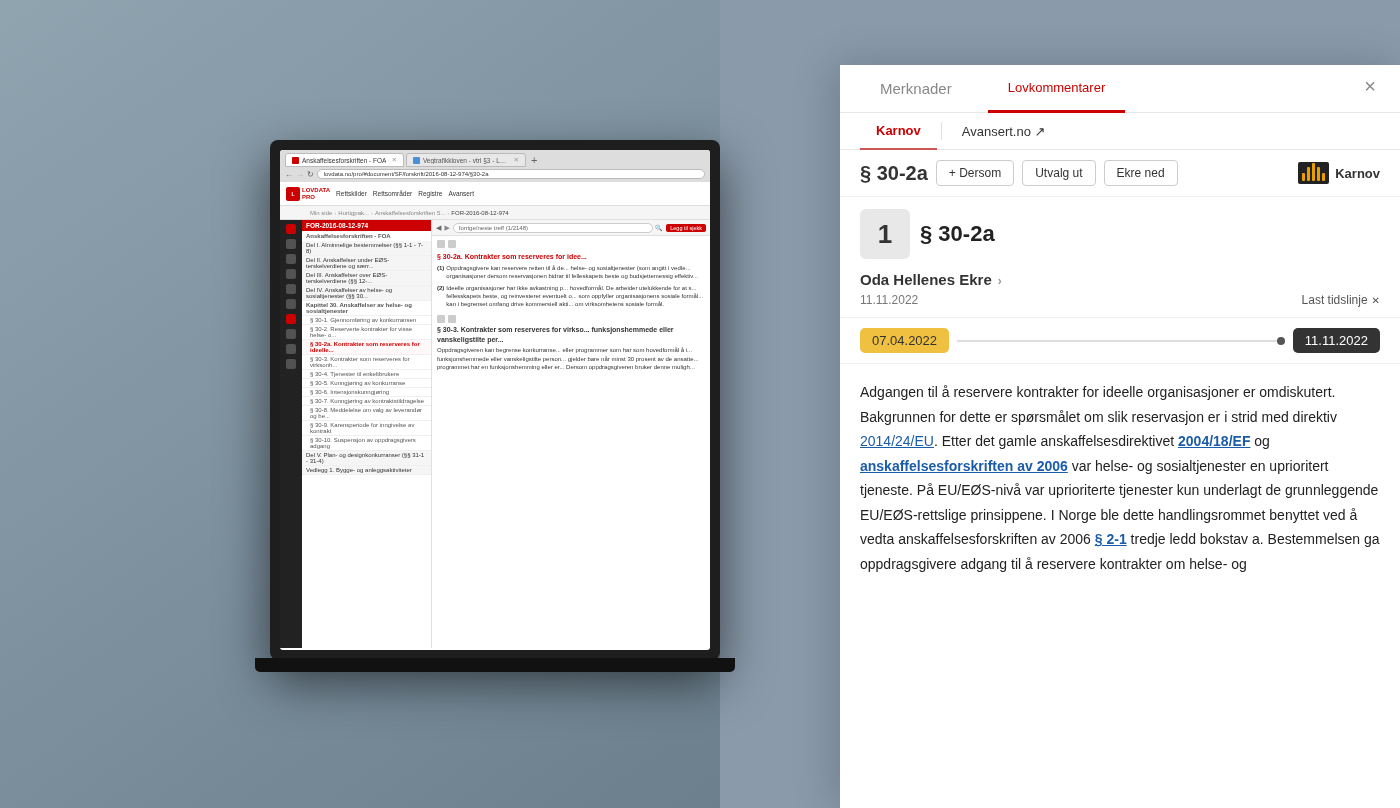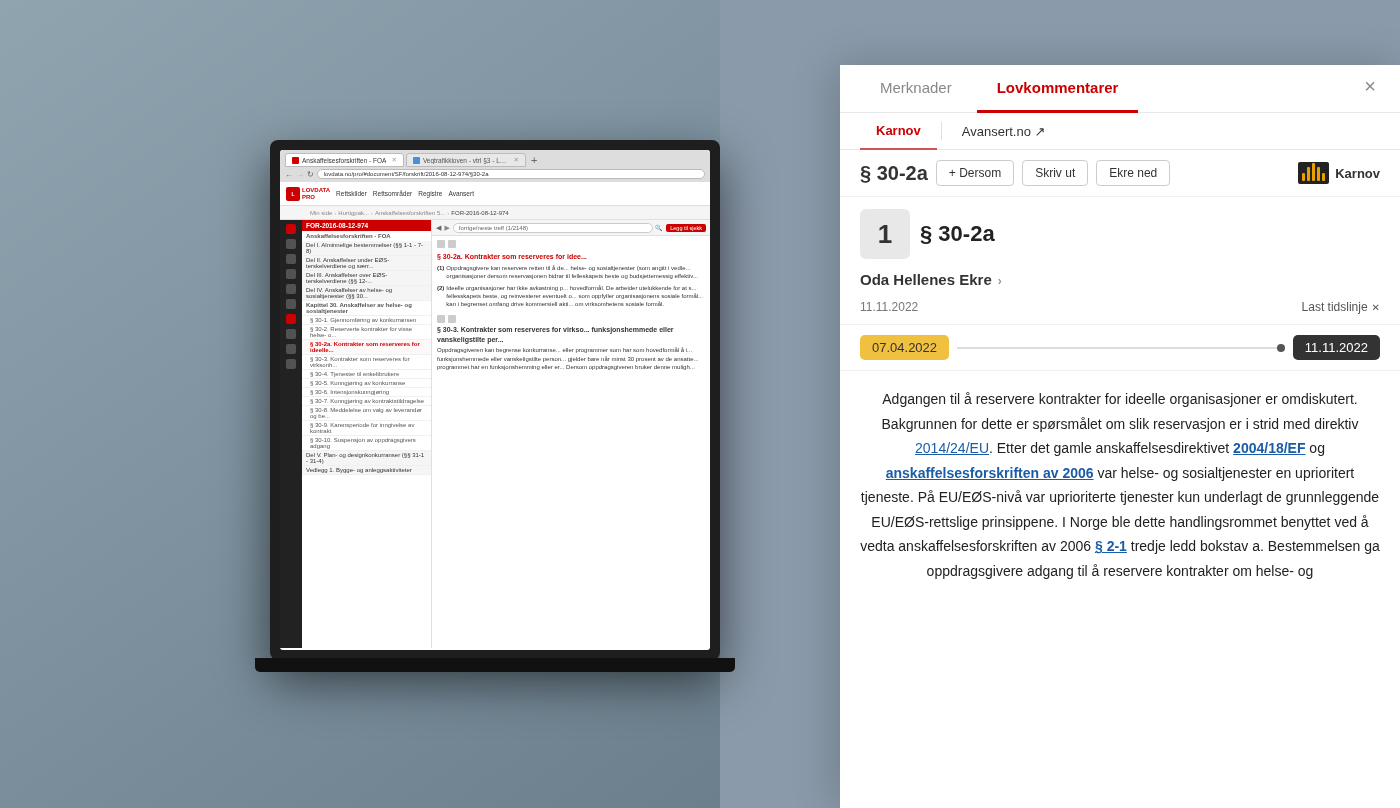--- a/index.html
+++ b/index.html
@@ -147,60 +147,60 @@
       </div>
     </div>
 
     <div style="position:absolute;bottom:-12px;left:-15px;right:-15px;height:14px;background:#111;border-radius:0 0 5px 5px;"></div>
   </div>
 </div>
 
 <div style="position:absolute;right:0;top:65px;width:560px;height:743px;background:white;box-shadow:-6px 0 40px rgba(0,0,0,0.18);display:flex;flex-direction:column;border-radius:0;">
 
   <div style="display:flex;align-items:flex-end;padding:0 20px;border-bottom:1px solid #e8e8e8;background:white;">
-    <div style="display:flex;gap:5px;flex:1;">
+    <div style="display:flex;gap:16px;flex:1;">
       <div style="padding:14px 20px;font-size:15px;font-weight:500;color:#888;cursor:pointer;border-bottom:2px solid transparent;margin-bottom:-1px;">Merknader</div>
-      <div style="padding:14px 20px;font-size:15px;font-weight:700;color:#c00;cursor:pointer;border-bottom:3px solid #c00;margin-bottom:-1px;">Lovkommentarer</div>
+      <div style="padding:14px 20px;font-size:13px;font-weight:400;color:#c00;cursor:pointer;border-bottom:3px solid #c00;margin-bottom:-1px;">Lovkommentarer</div>
     </div>
     <div style="font-size:20px;color:#888;cursor:pointer;padding:10px 4px 10px 10px;margin-bottom:4px;">×</div>
   </div>
 
   <div style="display:flex;align-items:center;padding:0 20px;border-bottom:1px solid #e8e8e8;background:white;">
     <div style="padding:10px 16px;font-size:13px;color:#c00;font-weight:600;border-bottom:2px solid #c55;margin-bottom:-1px;cursor:pointer;">Karnov</div>
     <div style="width:1px;height:18px;background:#e0e0e0;margin:0 4px;"></div>
     <div style="padding:10px 16px;font-size:13px;color:#333;cursor:pointer;display:flex;align-items:center;gap:4px;">
       <span>Avansert.no ↗</span>
     </div>
   </div>
 
   <div style="display:flex;align-items:center;padding:10px 20px;gap:8px;border-bottom:1px solid #f0f0f0;background:white;">
     <span style="font-size:20px;font-weight:bold;color:#333;">§ 30-2a</span>
     <button style="border:1px solid #ccc;background:white;padding:5px 12px;border-radius:4px;font-size:12px;cursor:pointer;color:#333;display:flex;align-items:center;gap:4px;">+ Dersom</button>
-    <button style="border:1px solid #ccc;background:white;padding:5px 12px;border-radius:4px;font-size:12px;cursor:pointer;color:#333;">Skriv ut</button>
+    <button style="border:1px solid #ccc;background:white;padding:5px 12px;border-radius:4px;font-size:12px;cursor:pointer;color:#333;">Utvalg ut</button>
     <button style="border:1px solid #ccc;background:white;padding:5px 12px;border-radius:4px;font-size:12px;cursor:pointer;color:#333;">Ekre ned</button>
     <div style="margin-left:auto;display:flex;align-items:center;gap:6px;">
 
       <div style="display:flex;align-items:flex-end;gap:2px;height:22px;background:#222;padding:3px 4px;border-radius:2px;">
         <div style="width:3px;height:8px;background:#e8a000;border-radius:1px;"></div>
         <div style="width:3px;height:14px;background:#e8a000;border-radius:1px;"></div>
         <div style="width:3px;height:18px;background:#e8a000;border-radius:1px;"></div>
         <div style="width:3px;height:14px;background:#e8a000;border-radius:1px;"></div>
         <div style="width:3px;height:8px;background:#e8a000;border-radius:1px;"></div>
       </div>
       <span style="font-size:13px;font-weight:600;color:#333;">Karnov</span>
     </div>
   </div>
 
   <div style="display:flex;align-items:center;padding:12px 20px 6px;">
     <div style="width:50px;height:50px;background:#e8e8e8;border-radius:6px;display:flex;align-items:center;justify-content:center;font-size:26px;font-weight:bold;color:#333;flex-shrink:0;margin-right:10px;">1</div>
     <span style="font-size:22px;font-weight:bold;color:#222;">§ 30-2a</span>
   </div>
 
   <div style="padding:6px 20px 10px;border-bottom:1px solid #f0f0f0;">
-    <div style="font-size:15px;font-weight:600;color:#333;display:flex;align-items:flex-end;gap:6px;margin-bottom:12px;">
+    <div style="font-size:15px;font-weight:600;color:#333;display:flex;align-items:flex-end;gap:6px;margin-bottom:5px;">
       <span>Oda Hellenes Ekre</span>
       <span style="font-size:12px;color:#999;">›</span>
     </div>
     <div style="font-size:12px;color:#777;display:flex;justify-content:space-between;align-items:center;">
       <span>11.11.2022</span>
       <span style="font-size:12px;color:#555;cursor:pointer;display:flex;align-items:center;gap:4px;">
         <span>Last tidslinje</span>
         <span style="font-size:10px;">✕</span>
       </span>
     </div>
@@ -210,21 +210,21 @@
     <div style="display:flex;align-items:center;gap:8px;">
       <div style="background:#f0c040;color:#333;padding:5px 12px;border-radius:5px;font-size:13px;white-space:nowrap;font-weight:500;">07.04.2022</div>
       <div style="flex:1;height:2px;background:#ddd;position:relative;">
         <div style="position:absolute;right:0;top:50%;transform:translateY(-50%);width:8px;height:8px;background:#555;border-radius:50%;"></div>
       </div>
       <div style="background:#333;color:white;padding:5px 12px;border-radius:5px;font-size:13px;white-space:nowrap;font-weight:500;">11.11.2022</div>
     </div>
   </div>
 
   <div style="padding:16px 20px;font-size:14px;line-height:1.75;color:#222;overflow-y:auto;flex:1;">
-    <p style="margin-bottom:18px;text-align:center;">
+    <p style="margin-bottom:18px;">
       Adgangen til å reservere kontrakter for ideelle organisasjoner er omdiskutert. Bakgrunnen for dette er spørsmålet om slik reservasjon er i strid med direktiv 
       <span style="color:#1a5ca8;text-decoration:underline;cursor:pointer;">2014/24/EU</span>. 
       Etter det gamle anskaffelsesdirektivet 
       <span style="font-weight:600;color:#1a5ca8;text-decoration:underline;cursor:pointer;">2004/18/EF</span> 
       og 
       <span style="font-weight:600;color:#1a5ca8;text-decoration:underline;cursor:pointer;">anskaffelsesforskriften av 2006</span> 
       var helse- og sosialtjenester en uprioritert tjeneste. På EU/EØS-nivå var uprioriterte tjenester kun underlagt de grunnleggende EU/EØS-rettslige prinsippene. I Norge ble dette handlingsrommet benyttet ved å vedta anskaffelsesforskriften av 2006 
       <span style="font-weight:600;color:#1a5ca8;text-decoration:underline;cursor:pointer;">§ 2-1</span> 
       tredje ledd bokstav a. Bestemmelsen ga oppdragsgivere adgang til å reservere kontrakter om helse- og
     </p>

